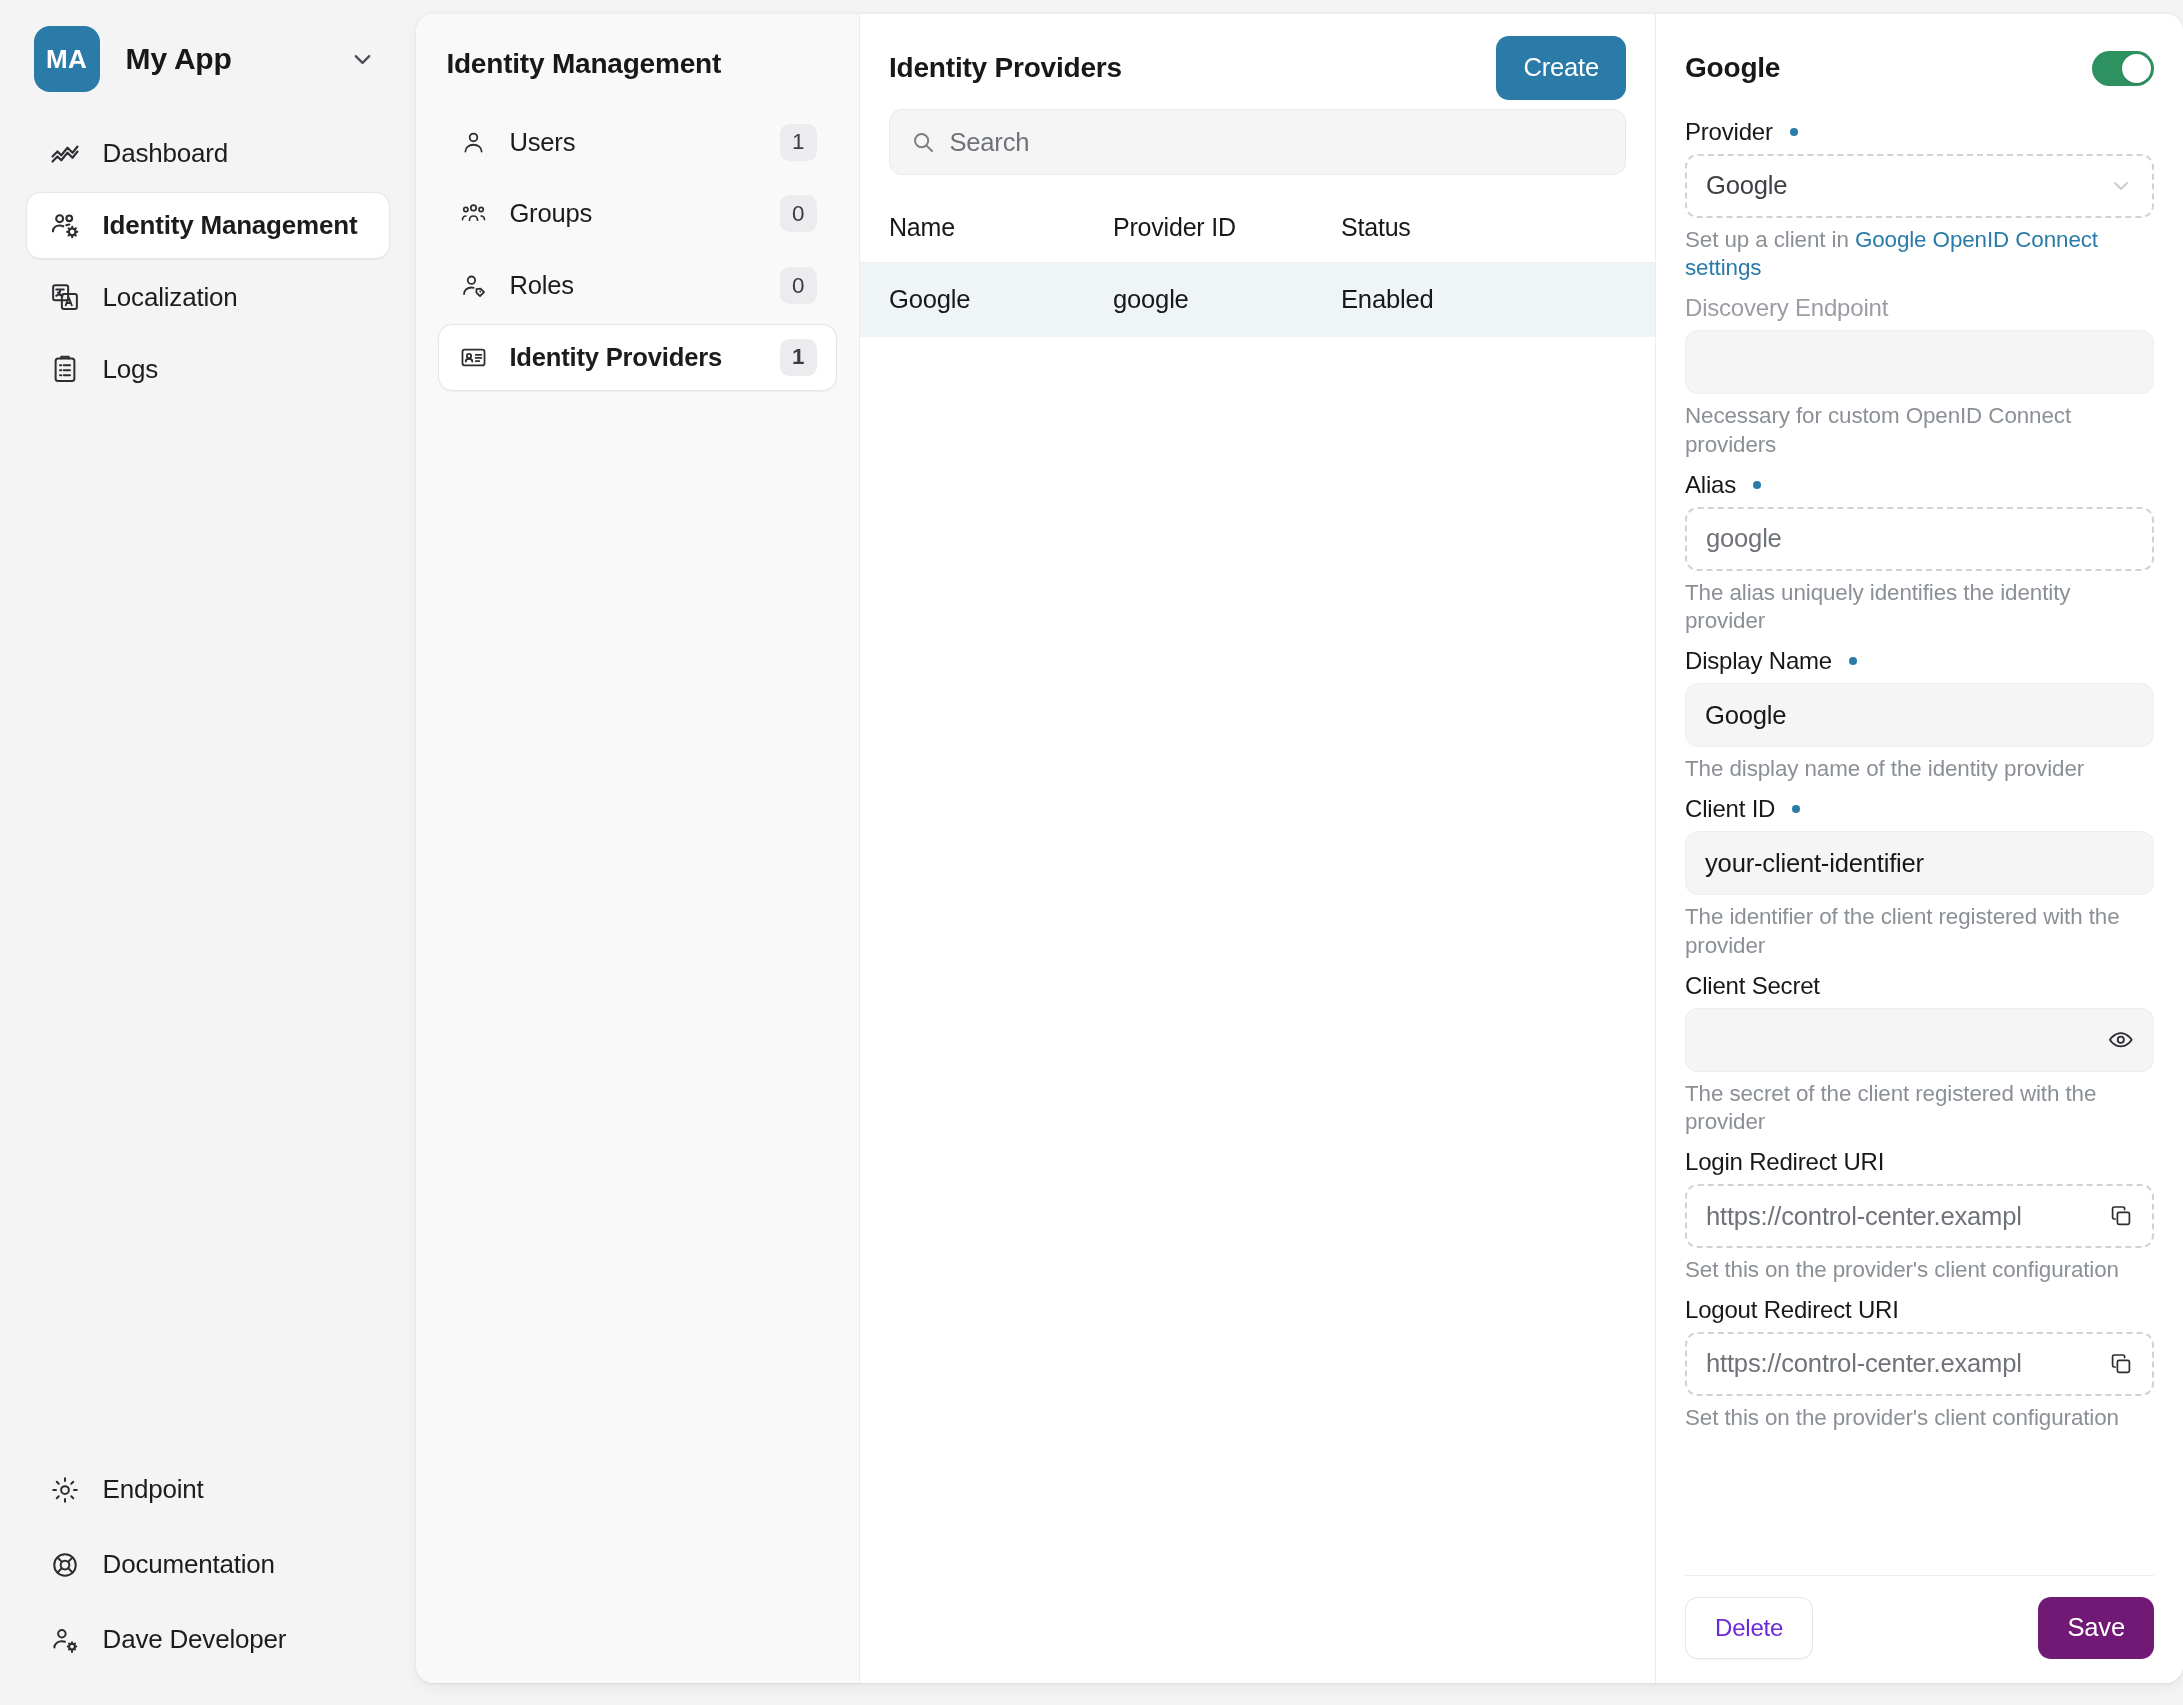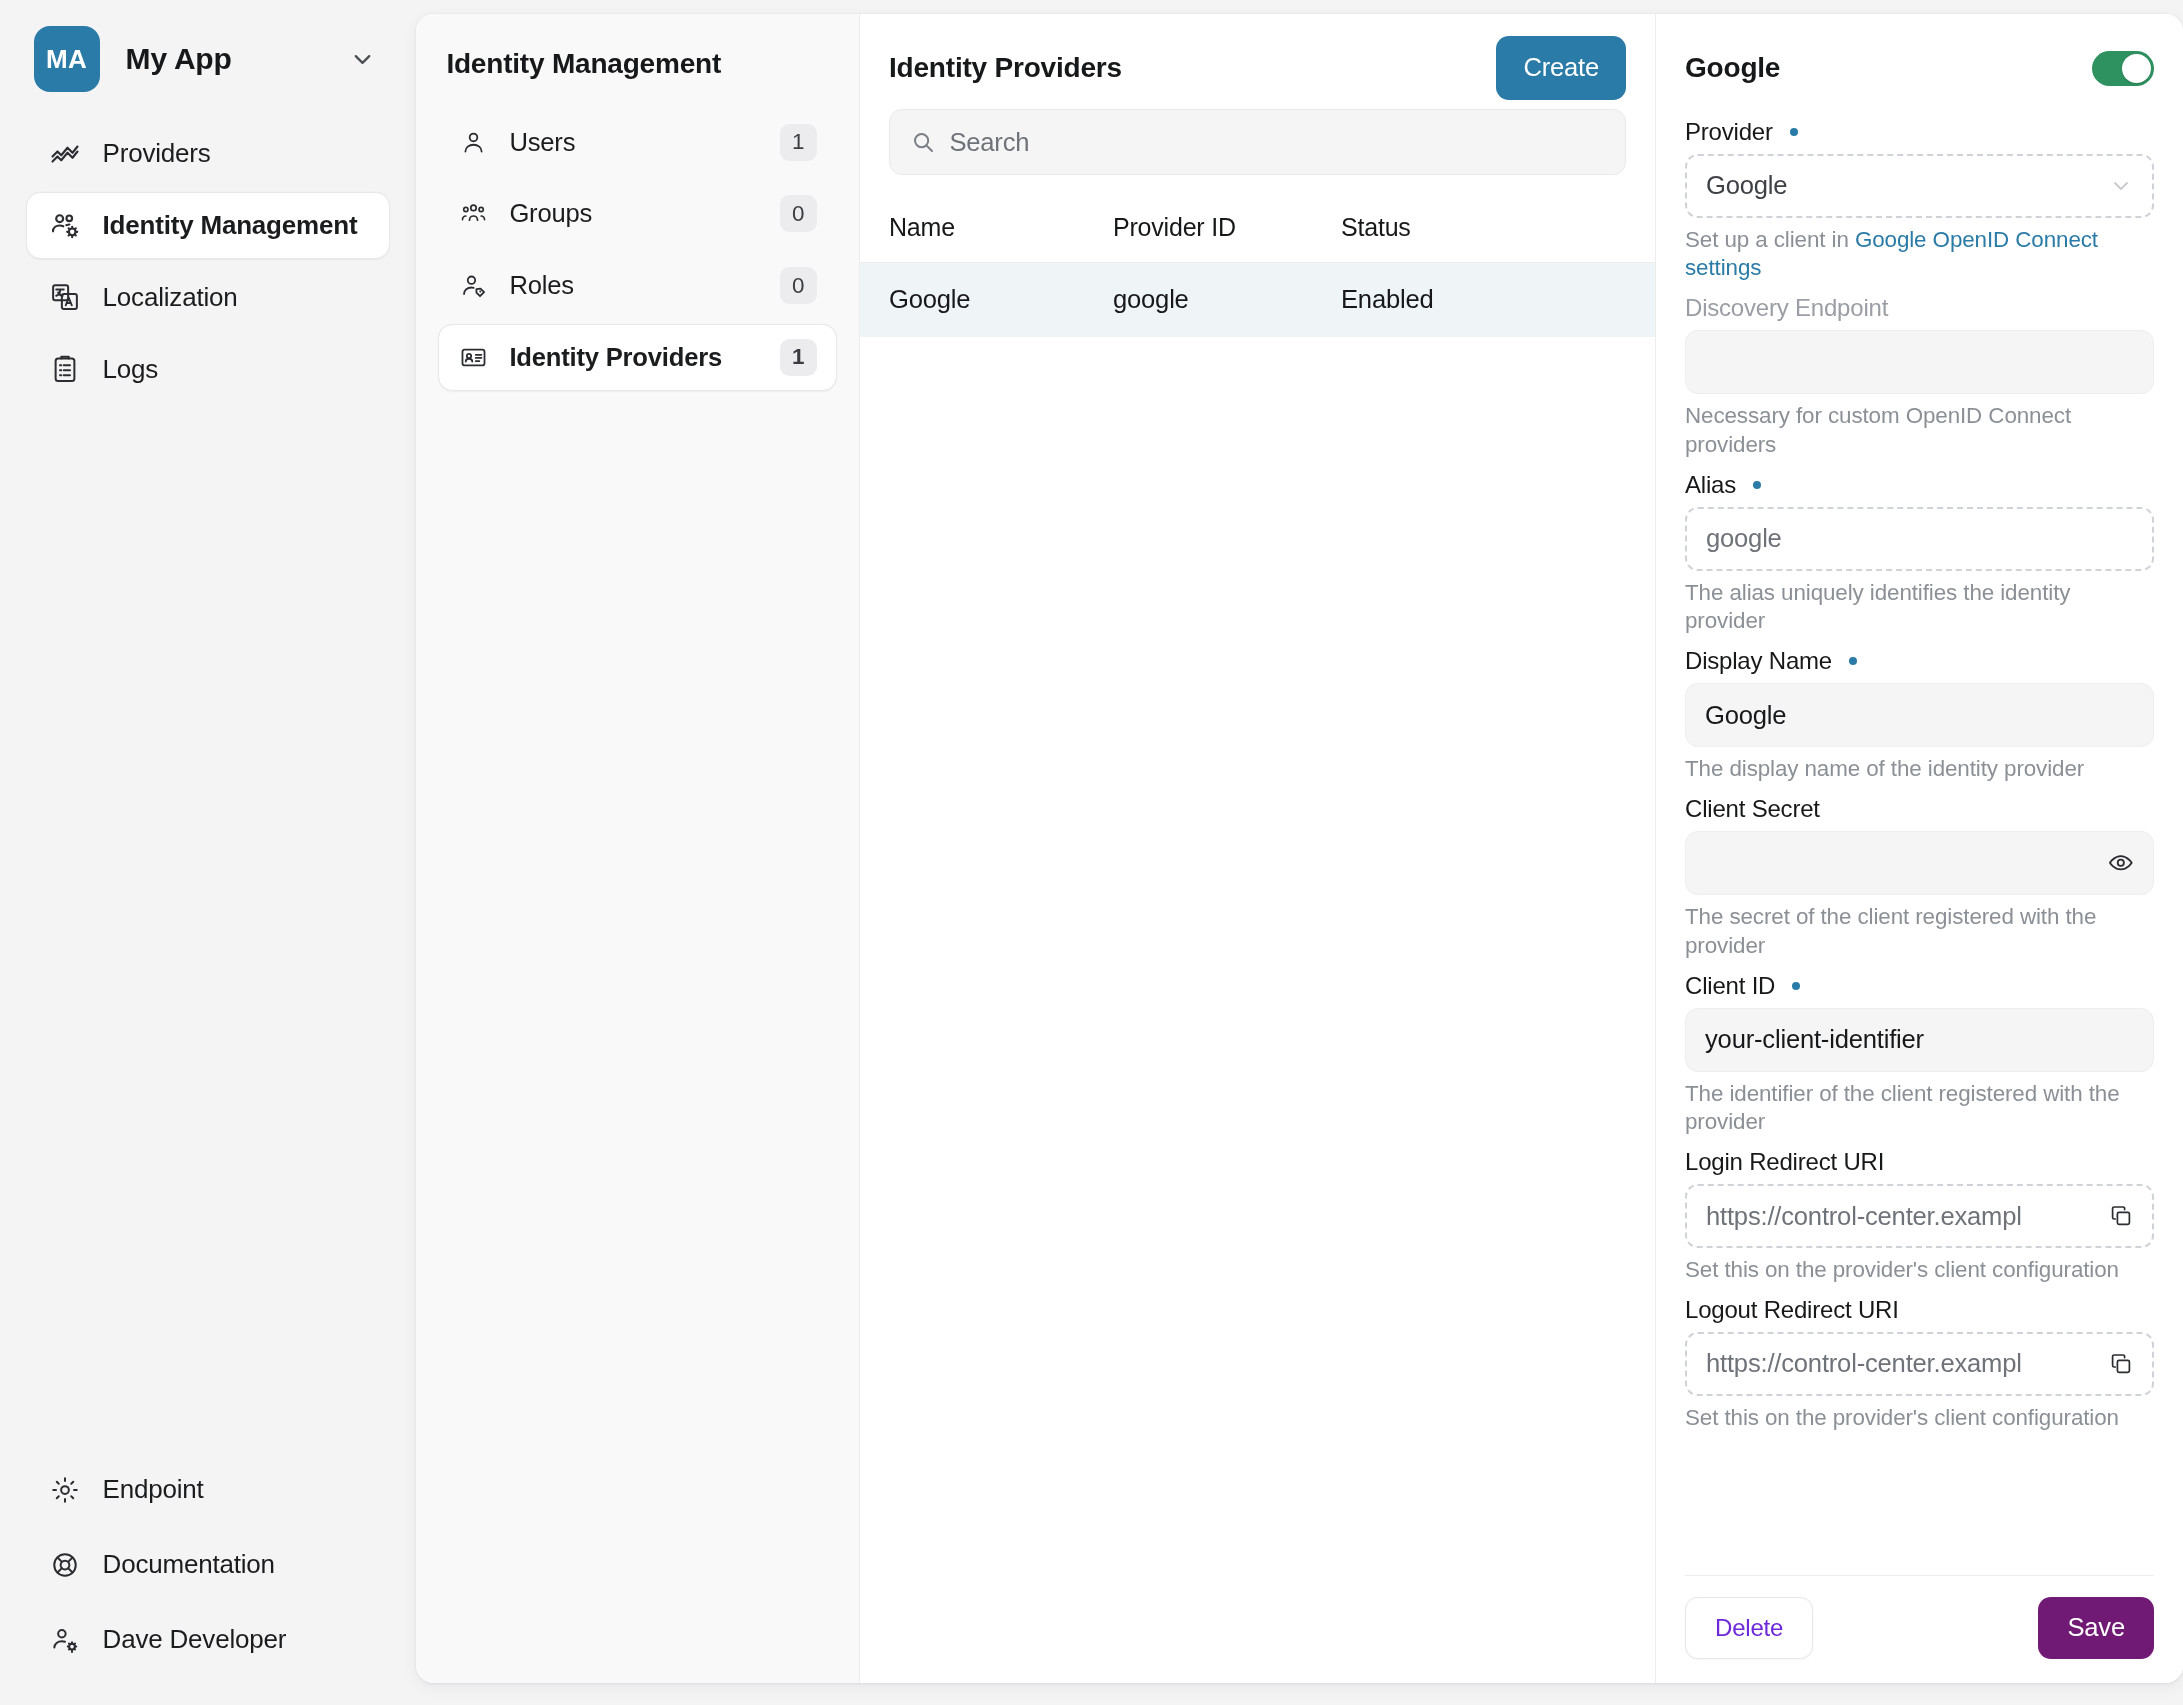--- a/index.html
+++ b/index.html
@@ -194,21 +194,21 @@
     </div>
 
     <nav class="nav">
       <div class="nav-item">
         <span class="ico">
           <svg width="30" height="30" viewBox="0 0 24 24" fill="none" stroke="currentColor" stroke-width="1.7" stroke-linecap="round" stroke-linejoin="round">
               <polyline points="2 14 6 10 9 13 14 7 18 11 22 6"></polyline>
               <polyline points="2 18 6 14 9 17 14 11 18 15 22 10"></polyline>
             </svg>
         </span>
-        <span>Providers</span>
+        <span>Dashboard</span>
       </div>
 
       <div class="nav-item active">
         <span class="ico">
           <svg width="32" height="32" viewBox="0 0 24 24" fill="none" stroke="currentColor" stroke-width="1.6" stroke-linecap="round" stroke-linejoin="round">
               <circle cx="8" cy="6.5" r="2.6"></circle>
               <path d="M3 16c0-2.6 2.2-4.4 5-4.4 1 0 1.9.2 2.7.6"></path>
               <circle cx="15.2" cy="6.2" r="2.1"></circle>
               <path d="M13 11.4c.7-.3 1.5-.5 2.3-.5"></path>
               <circle cx="17.4" cy="16.4" r="2.5"></circle>
@@ -424,47 +424,47 @@
               <span class="req-dot"></span>
             </div>
             <div class="inp filled">
               <span class="txt">Google</span>
             </div>
             <div class="hint">The display name of the identity provider</div>
           </div>
 
           <div class="fld">
             <div class="fld-label">
+              <span>Client ID</span>
+              <span class="req-dot"></span>
+            </div>
+            <div class="inp filled">
+              <span class="txt">your-client-identifier</span>
+            </div>
+            <div class="hint">The identifier of the client registered with the provider</div>
+          </div>
+
+          <div class="fld">
+            <div class="fld-label">
               <span>Client Secret</span>
             </div>
             <div class="inp filled">
               <span class="txt"></span>
               <span class="act">
                 <svg width="25.6" height="25.6" viewBox="0 0 24 24" fill="none" stroke="currentColor" stroke-width="1.7" stroke-linecap="round" stroke-linejoin="round">
                     <path d="M1.8 12S5.5 5.8 12 5.8 22.2 12 22.2 12 18.5 18.2 12 18.2 1.8 12 1.8 12z"></path>
                     <circle cx="12" cy="12" r="2.9"></circle>
                   </svg>
               </span>
             </div>
             <div class="hint">The secret of the client registered with the provider</div>
           </div>
 
           <div class="fld">
             <div class="fld-label">
-              <span>Client ID</span>
-              <span class="req-dot"></span>
-            </div>
-            <div class="inp filled">
-              <span class="txt">your-client-identifier</span>
-            </div>
-            <div class="hint">The identifier of the client registered with the provider</div>
-          </div>
-
-          <div class="fld">
-            <div class="fld-label">
               <span>Login Redirect URI</span>
             </div>
             <div class="inp dashed">
               <span class="txt grey">https://control-center.exampl</span>
               <span class="act">
                 <svg width="24" height="24" viewBox="0 0 24 24" fill="none" stroke="currentColor" stroke-width="1.7" stroke-linecap="round" stroke-linejoin="round">
                     <rect x="8.4" y="8.4" width="12" height="12" rx="1.6"></rect>
                     <path d="M15.6 5.6V4.6a1.6 1.6 0 0 0-1.6-1.6H5.2a1.6 1.6 0 0 0-1.6 1.6v8.8a1.6 1.6 0 0 0 1.6 1.6h1"></path>
                   </svg>
               </span>

